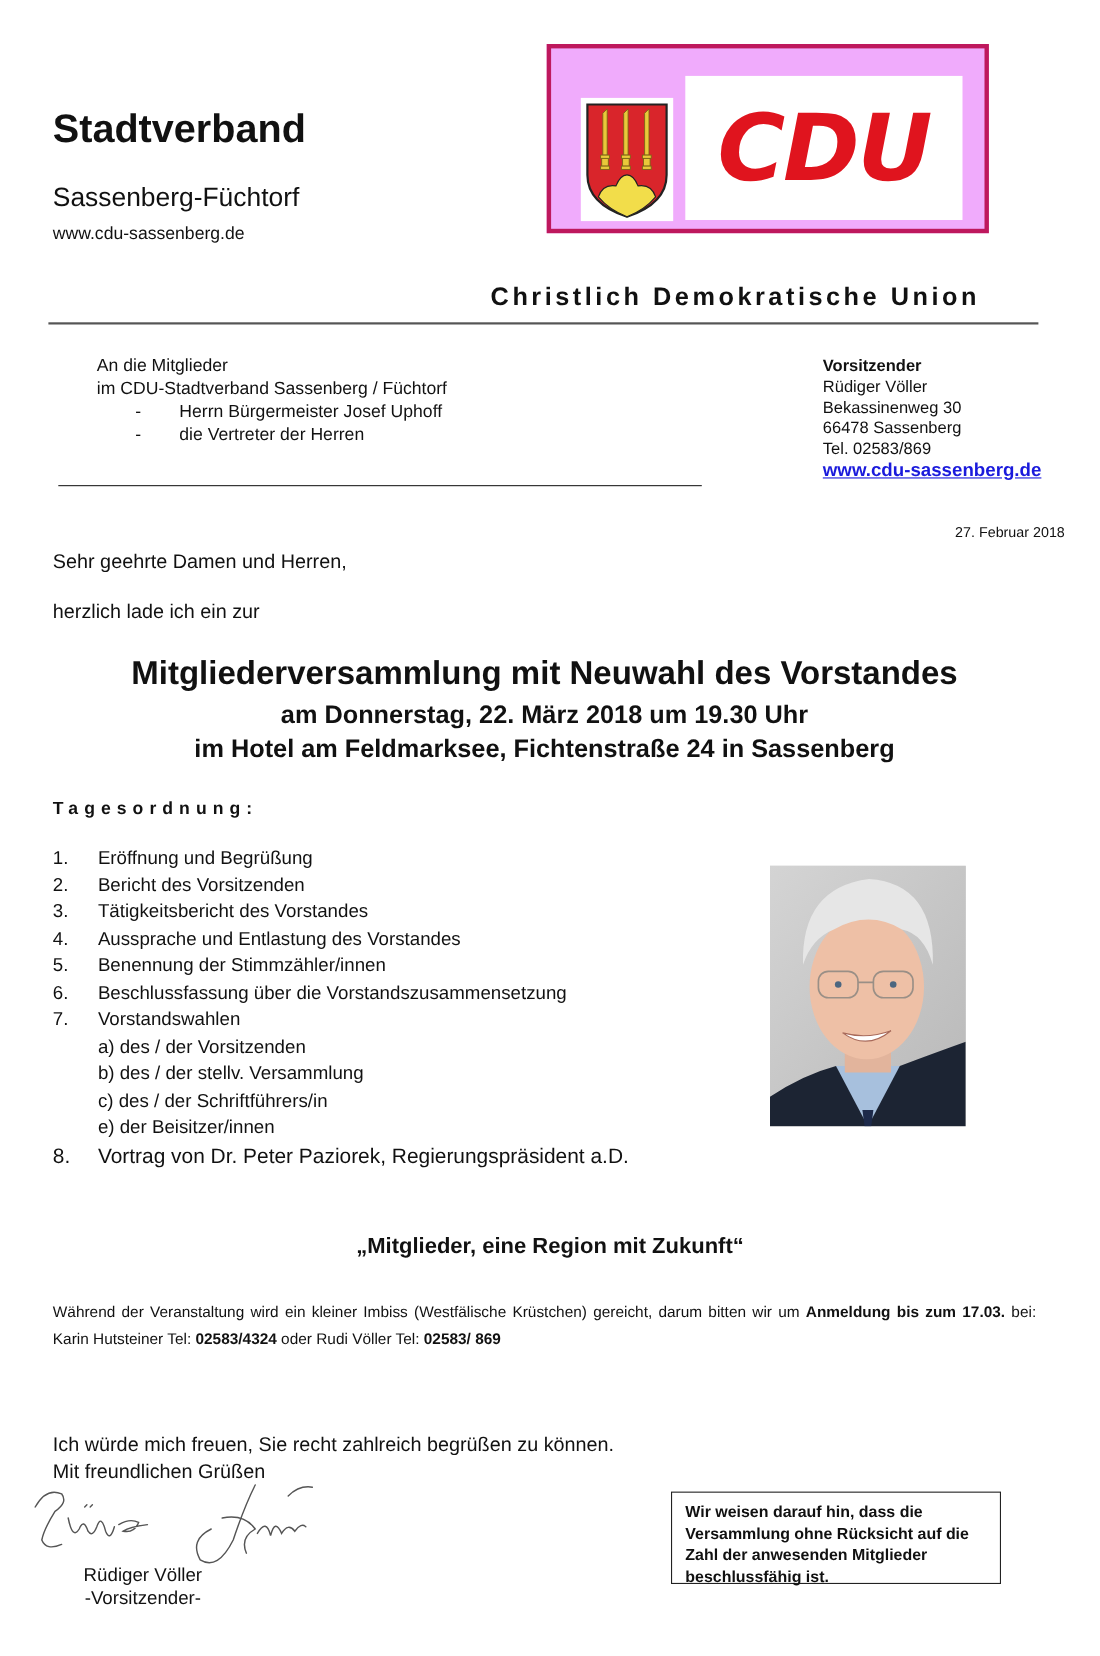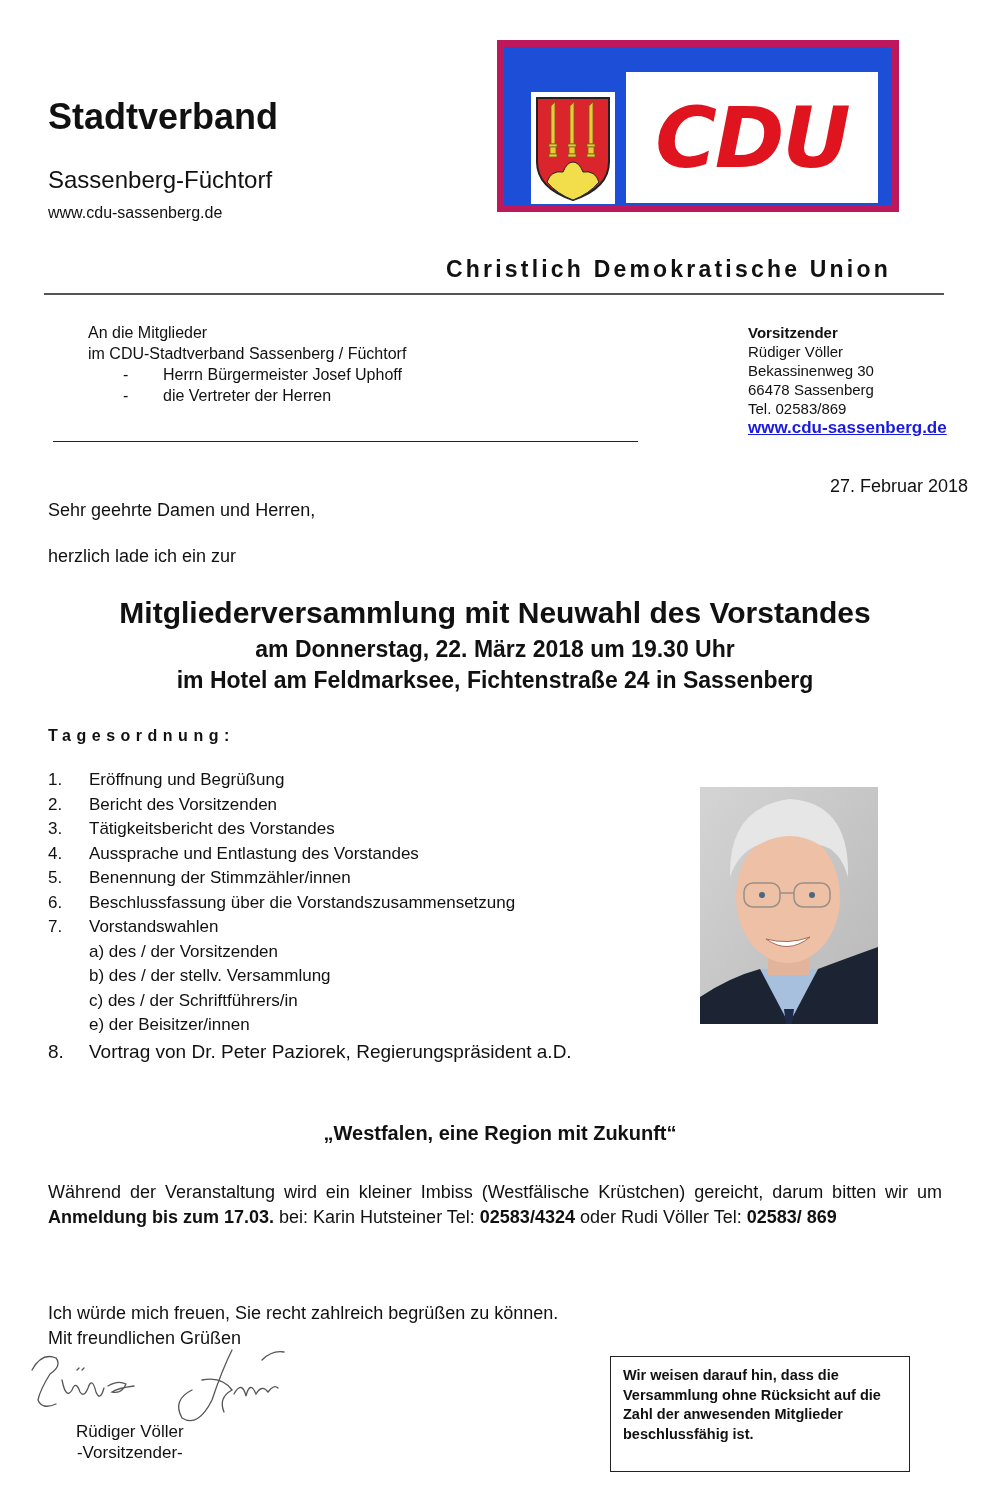--- a/index.html
+++ b/index.html
@@ -6,68 +6,68 @@
   body { width:1000px; height:1505px; position:relative; overflow:hidden;
          font-family:"Liberation Sans", sans-serif; color:#111; }
   .abs { position:absolute; }
 
   
   #hdr-title { left:48px; top:96px; font-size:36px; font-weight:bold; }
   #hdr-sub { left:48px; top:166px; font-size:24px; font-weight:normal; }
   #hdr-url { left:48px; top:204px; font-size:16px; }
 
   
-  #logo { left:497px; top:40px; width:402px; height:172px; background:#1d4ed8; border:7px solid #be185d; box-sizing:border-box; }
+  #logo { left:497px; top:40px; width:402px; height:172px; background:#f0abfc; border:4px solid #be185d; box-sizing:border-box; }
   #logo-shield { position:absolute; left:27px; top:45px; width:84px; height:112px; background:#fff; }
   #logo-white { position:absolute; left:122px; top:25px; width:252px; height:131px; background:#fff; }
   #logo-text { position:absolute; left:0; top:0; width:100%; height:100%; display:flex; align-items:center; justify-content:center;
                font-family:"DejaVu Sans", sans-serif; font-weight:bold; font-style:italic; font-size:84px; color:#e0141e; letter-spacing:-2px; }
 
   #union { left:446px; top:256px; font-size:23px; font-weight:bold; letter-spacing:3.2px; }
   #hr-top { left:44px; top:293px; width:900px; height:0; border-top:2px solid #555; }
 
   
   #recip { left:48px; top:322px; font-size:16px; line-height:21px;margin-left:40px; }
   #recip .sub { display:flex; }
   #recip .dash { width:40px; padding-left:35px; }
   #hr-recip { left:53px; top:441px; width:585px; border-top:1.5px solid #222; }
 
   
   #sender { left:748px; top:323px; font-size:15px; line-height:19px; }
   #sender .b { font-weight:bold; }
   #sender a { color:#1a1adc; font-weight:bold; font-size:17px; text-decoration:underline; }
 
-  #date { right:32px; top:476px; font-size:18px; }
+  #date { right:32px; top:476px; font-size:13px; }
 
   #salute { left:48px; top:500px; font-size:18px; }
   #invite { left:48px; top:546px; font-size:18px; }
 
   #ev-title { left:0; width:990px; top:596px; text-align:center; font-size:30px; font-weight:bold; }
   #ev-date { left:0; width:990px; top:636px; text-align:center; font-size:23px; font-weight:bold; }
   #ev-place { left:0; width:990px; top:667px; text-align:center; font-size:23px; font-weight:bold; }
 
   #agenda-h { left:48px; top:727px; font-size:16px; font-weight:bold; letter-spacing:5.5px; }
   #agenda { left:48px; top:768px; font-size:17px; line-height:24.5px; }
   .ag { display:flex; }
   .ag .n { width:41px; }
   .ag.sub .n { width:41px; }
   .ag.big { font-size:19px; margin-top:2px; }
   .bold { font-weight:normal; }
 
   #photo { left:700px; top:787px; width:178px; height:237px; overflow:hidden; background:#c9c9c9; }
 
   #quote { left:0; width:1000px; top:1122px; text-align:center; font-size:20px; font-weight:bold; }
 
-  #para { left:48px; top:1180px; width:894px; font-size:18px; line-height:25px; text-align:justify; }
+  #para { left:48px; top:1180px; width:894px; font-size:14px; line-height:25px; text-align:justify; }
   #closing { left:48px; top:1280px; font-size:18px;margin-top:23px; }
   #regards { left:48px; top:1328px; font-size:18px; }
   #sig { left:22px; top:1340px; width:270px; height:90px; }
   #signame { left:76px; top:1421px; font-size:17px; line-height:21px; text-align:center; }
 
-  #notice { left:610px; top:1356px; width:300px; height:116px; border:1.5px solid #222; box-sizing:border-box;
+  #notice { left:610px; top:1356px; width:300px; height:84px; border:1.5px solid #222; box-sizing:border-box;
             padding:9px 12px; font-size:14.5px; font-weight:bold; line-height:19.5px; }
 </style>
 </head>
 <body>
 
 <div id="hdr-title" class="abs">Stadtverband</div>
 <div id="hdr-sub" class="abs">Sassenberg-Füchtorf</div>
 <div id="hdr-url" class="abs">www.cdu-sassenberg.de</div>
 
 <div id="logo" class="abs">
@@ -203,21 +203,21 @@
       <rect x="44" y="96" width="36" height="24" rx="9"></rect>
       <rect x="94" y="96" width="36" height="24" rx="9"></rect>
       <path d="M80 106 L94 106"></path>
     </g>
     <circle cx="62" cy="108" r="3" fill="#4b6680"></circle>
     <circle cx="112" cy="108" r="3" fill="#4b6680"></circle>
     <path d="M66 152 Q88 168 110 150 Q88 158 66 152 Z" fill="#fff" stroke="#a86a5a" stroke-width="1"></path>
   </svg>
 </div>
 
-<div id="quote" class="abs">„Westfalen, eine Region mit Zukunft“</div>
+<div id="quote" class="abs">„Mitglieder, eine Region mit Zukunft“</div>
 
 <div id="para" class="abs">
   <span>Während der Veranstaltung wird ein kleiner Imbiss (Westfälische Krüstchen) gereicht, darum bitten wir um </span><b>Anmeldung bis zum 17.03.</b><span> bei: Karin Hutsteiner Tel: </span><b>02583/4324</b><span> oder Rudi Völler Tel: </span><b>02583/ 869</b>
 </div>
 
 <div id="closing" class="abs">Ich würde mich freuen, Sie recht zahlreich begrüßen zu können.</div>
 <div id="regards" class="abs">Mit freundlichen Grüßen</div>
 
 <div id="sig" class="abs">
   <svg width="270" height="90" viewBox="0 0 270 90">

